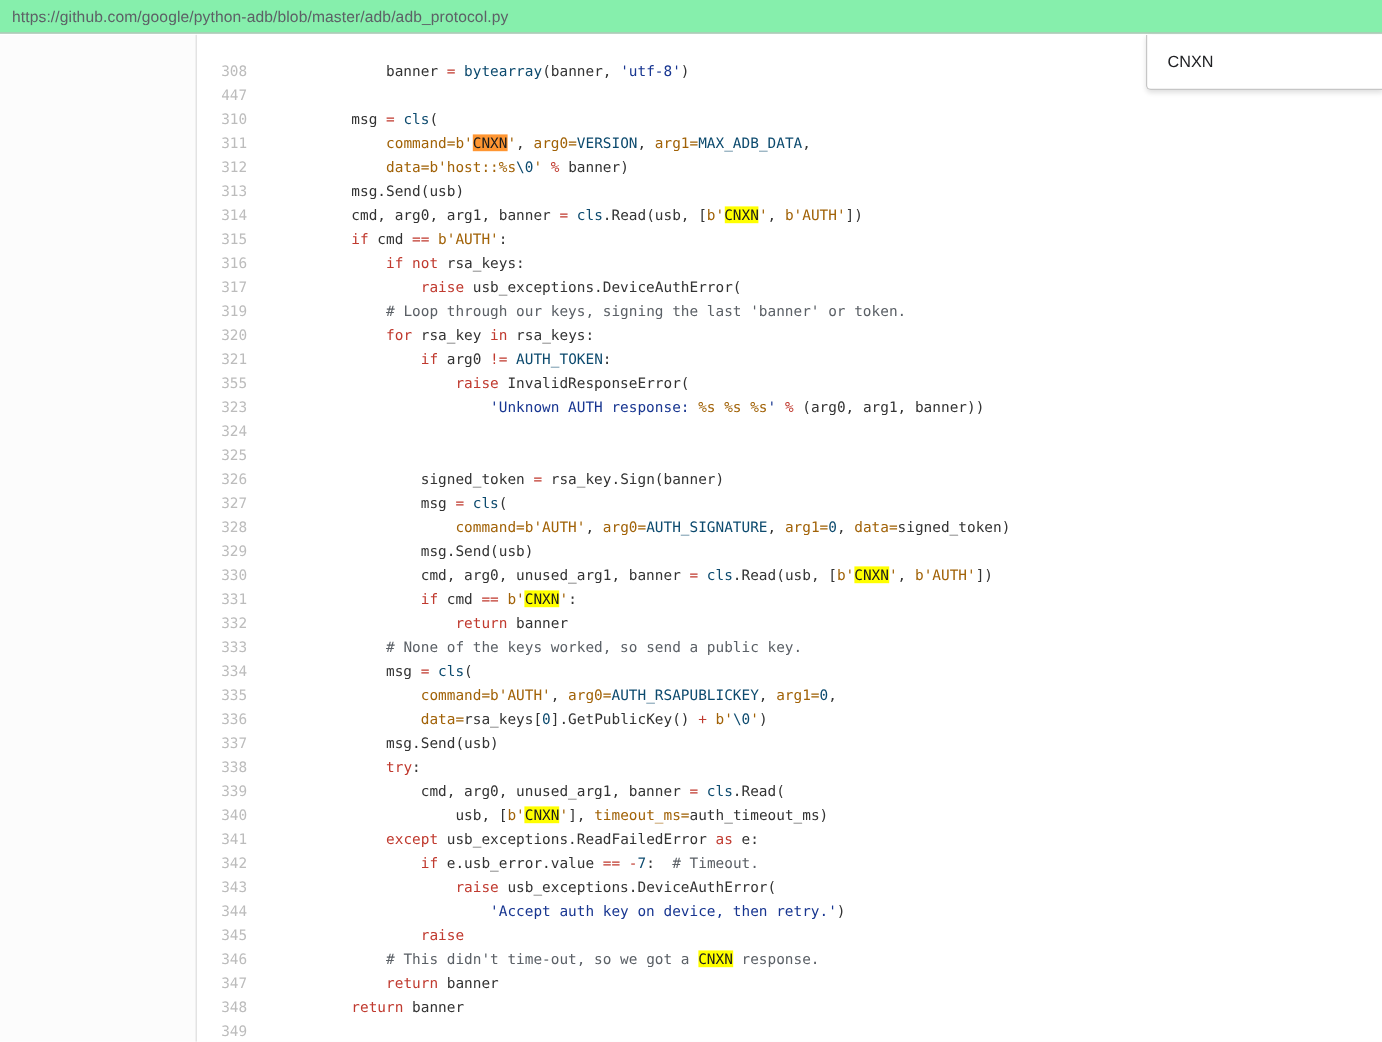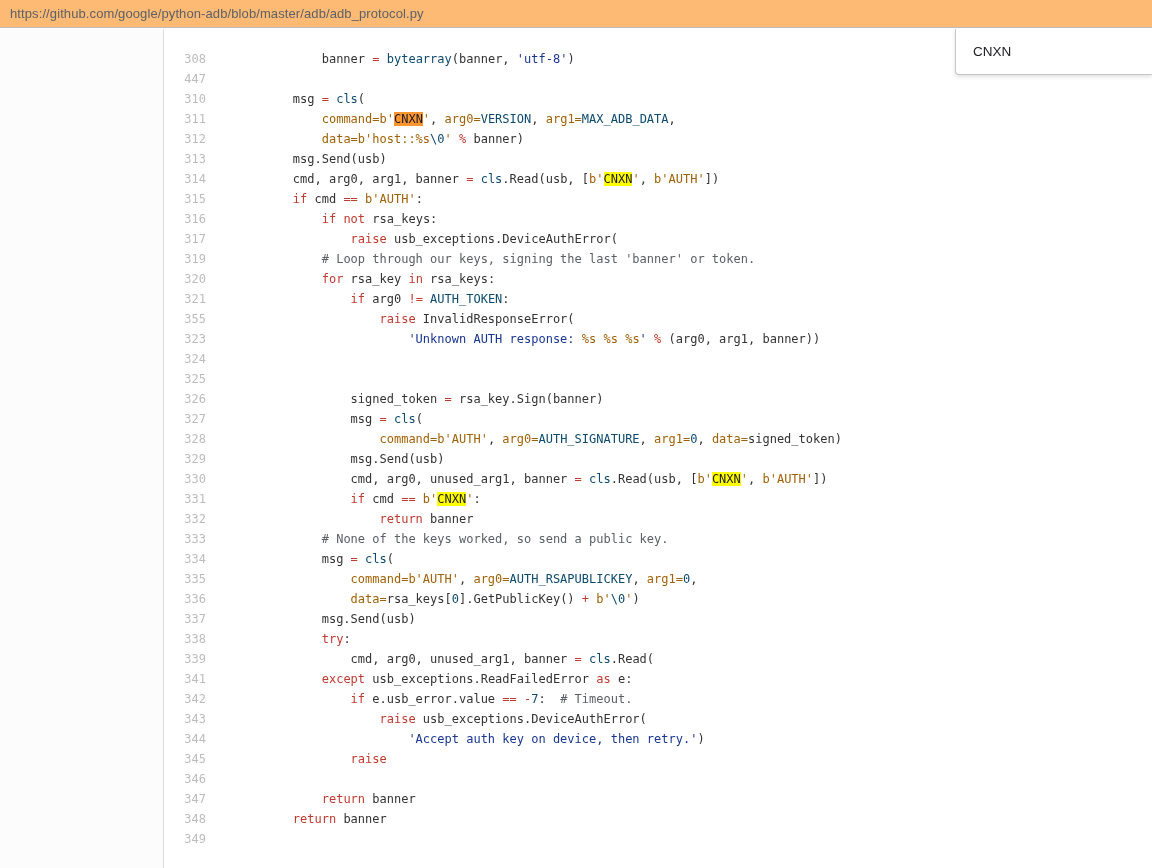--- a/index.html
+++ b/index.html
@@ -3,21 +3,21 @@
 <meta charset="utf-8">
 <style>
   html,body{margin:0;padding:0;}
   body{
     width:1152px;height:868px;overflow:hidden;position:relative;
     background:#ffffff;font-family:"Liberation Sans",sans-serif;
   }
   
   .toolbar{
     position:absolute;left:0;top:0;right:0;height:28px;
-    background:#fdba74;border-bottom:1px solid #bdbdbd;
+    background:#86efac;border-bottom:1px solid #bdbdbd;
     display:flex;align-items:center;box-sizing:border-box;
   }
   .url{
     padding-left:10px;font-size:13px;color:#5d6166;letter-spacing:.1px;
     white-space:nowrap;overflow:hidden;
   }
   
   .findbar{
     position:absolute;left:955px;top:29px;right:0;height:45px;
     background:#ffffff;border-left:1px solid #c6c6c6;border-bottom:1px solid #c6c6c6;
@@ -183,20 +183,24 @@
         </div>
         <div class="row">
           <div class="ln">338</div>
           <div class="cd"><span class="p">            </span><span class="k">try</span><span class="p">:</span></div>
         </div>
         <div class="row">
           <div class="ln">339</div>
           <div class="cd"><span class="p">                cmd, arg0, unused_arg1, banner </span><span class="k">=</span><span class="p"> </span><span class="c">cls</span><span class="p">.Read(</span></div>
         </div>
         <div class="row">
+          <div class="ln">340</div>
+          <div class="cd"><span class="p">                    usb, [</span><span class="b">b'</span><span class="hy">CNXN</span><span class="b">'</span><span class="p">], </span><span class="b">timeout_ms=</span><span class="p">auth_timeout_ms)</span></div>
+        </div>
+        <div class="row">
           <div class="ln">341</div>
           <div class="cd"><span class="p">            </span><span class="k">except</span><span class="p"> usb_exceptions.ReadFailedError </span><span class="k">as</span><span class="p"> e:</span></div>
         </div>
         <div class="row">
           <div class="ln">342</div>
           <div class="cd"><span class="p">                </span><span class="k">if</span><span class="p"> e.usb_error.value </span><span class="k">==</span><span class="p"> </span><span class="k">-</span><span class="c">7</span><span class="p">:  </span><span class="m"># Timeout.</span></div>
         </div>
         <div class="row">
           <div class="ln">343</div>
           <div class="cd"><span class="p">                    </span><span class="k">raise</span><span class="p"> usb_exceptions.DeviceAuthError(</span></div>
@@ -204,20 +208,21 @@
         <div class="row">
           <div class="ln">344</div>
           <div class="cd"><span class="p">                        </span><span class="s">'Accept auth key on device, then retry.'</span><span class="p">)</span></div>
         </div>
         <div class="row">
           <div class="ln">345</div>
           <div class="cd"><span class="p">                </span><span class="k">raise</span></div>
         </div>
         <div class="row">
           <div class="ln">346</div>
+          <div class="cd"><span class="p">            </span><span class="m"># This didn't time-out, so we got a </span><span class="hy">CNXN</span><span class="m"> response.</span></div>
         </div>
         <div class="row">
           <div class="ln">347</div>
           <div class="cd"><span class="p">            </span><span class="k">return</span><span class="p"> banner</span></div>
         </div>
         <div class="row">
           <div class="ln">348</div>
           <div class="cd"><span class="p">        </span><span class="k">return</span><span class="p"> banner</span></div>
         </div>
         <div class="row">

